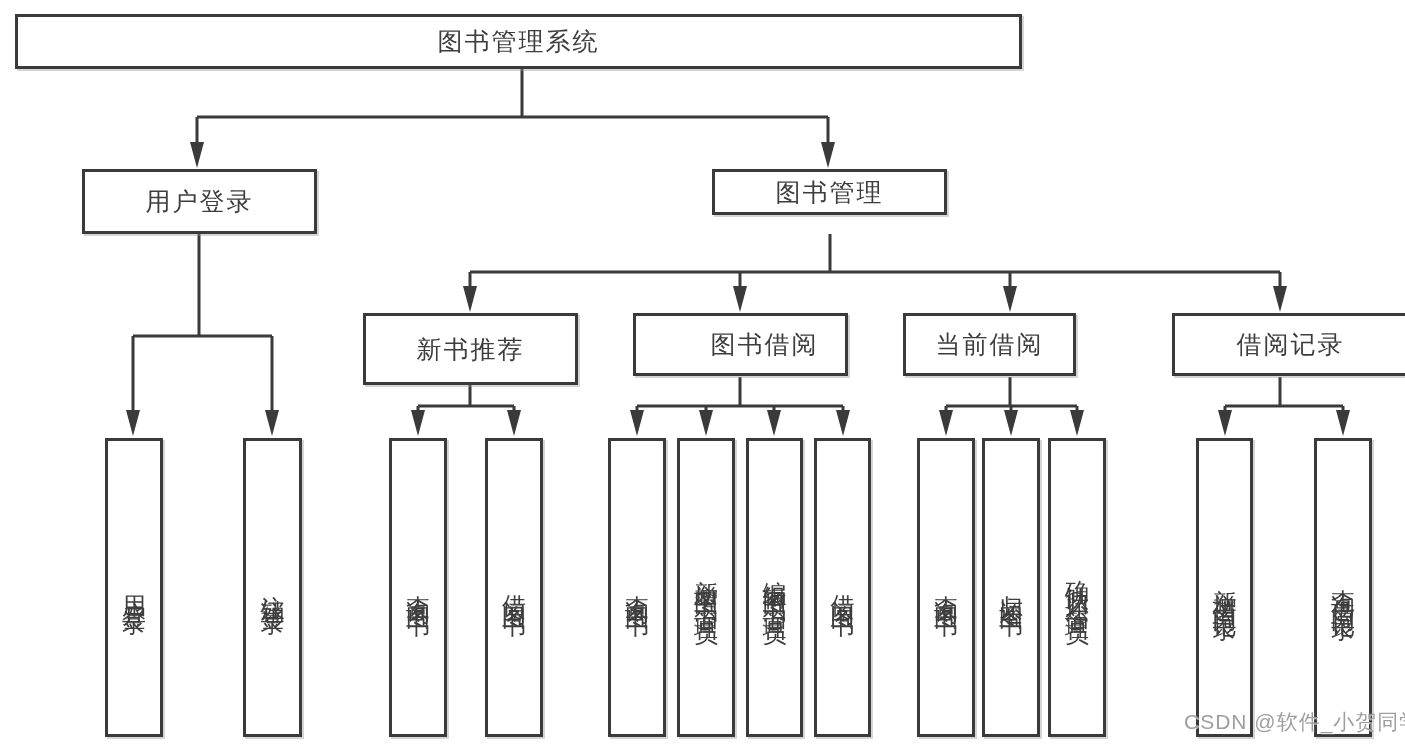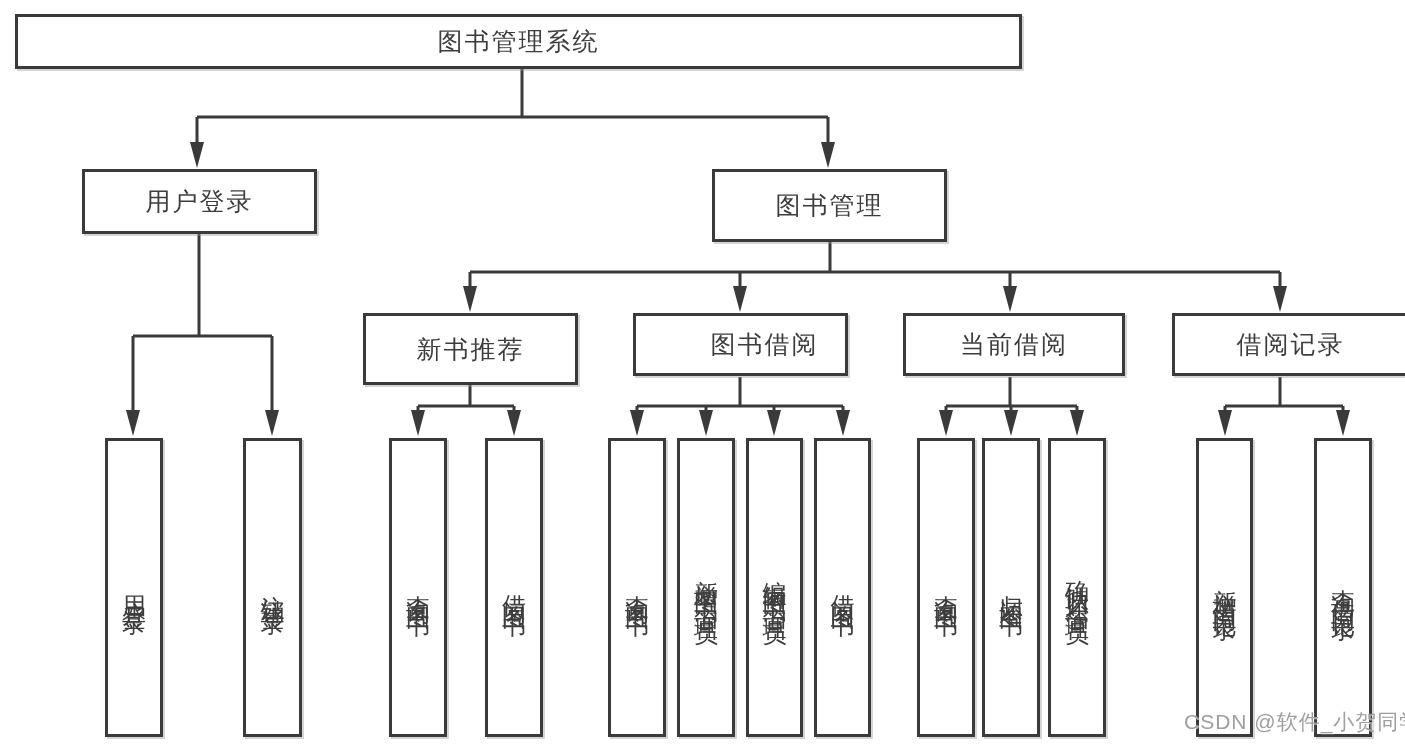--- a/index.html
+++ b/index.html
@@ -98,31 +98,31 @@
     </g>
   </svg>
 
   <div class="node hbox" style="left:15px; top:14px; width:1007px; height:55px;">
     <span class="lbl">图书管理系统</span>
   </div>
 
   <div class="node hbox" style="left:82px; top:169px; width:235px; height:65px;">
     <span class="lbl">用户登录</span>
   </div>
-  <div class="node hbox" style="left:712px; top:169px; width:235px; height:73px;">
+  <div class="node hbox" style="left:712px; top:169px; width:235px; height:46px;">
     <span class="lbl">图书管理</span>
   </div>
 
   <div class="node hbox" style="left:363px; top:313px; width:215px; height:72px;">
     <span class="lbl">新书推荐</span>
   </div>
   <div class="node hbox" style="left:633px; top:313px; width:215px; height:63px;padding-left:48px;">
     <span class="lbl">图书借阅</span>
   </div>
-  <div class="node hbox" style="left:903px; top:313px; width:222px; height:63px;">
+  <div class="node hbox" style="left:903px; top:313px; width:173px; height:63px;">
     <span class="lbl">当前借阅</span>
   </div>
   <div class="node hbox" style="left:1172px; top:313px; width:237px; height:63px;">
     <span class="lbl">借阅记录</span>
   </div>
 
   <div class="node vbox" style="left:105px; top:438px; width:58px; height:299px;">
     <span class="lbl">用户登录</span>
   </div>
   <div class="node vbox" style="left:243px; top:438px; width:59px; height:299px;">

